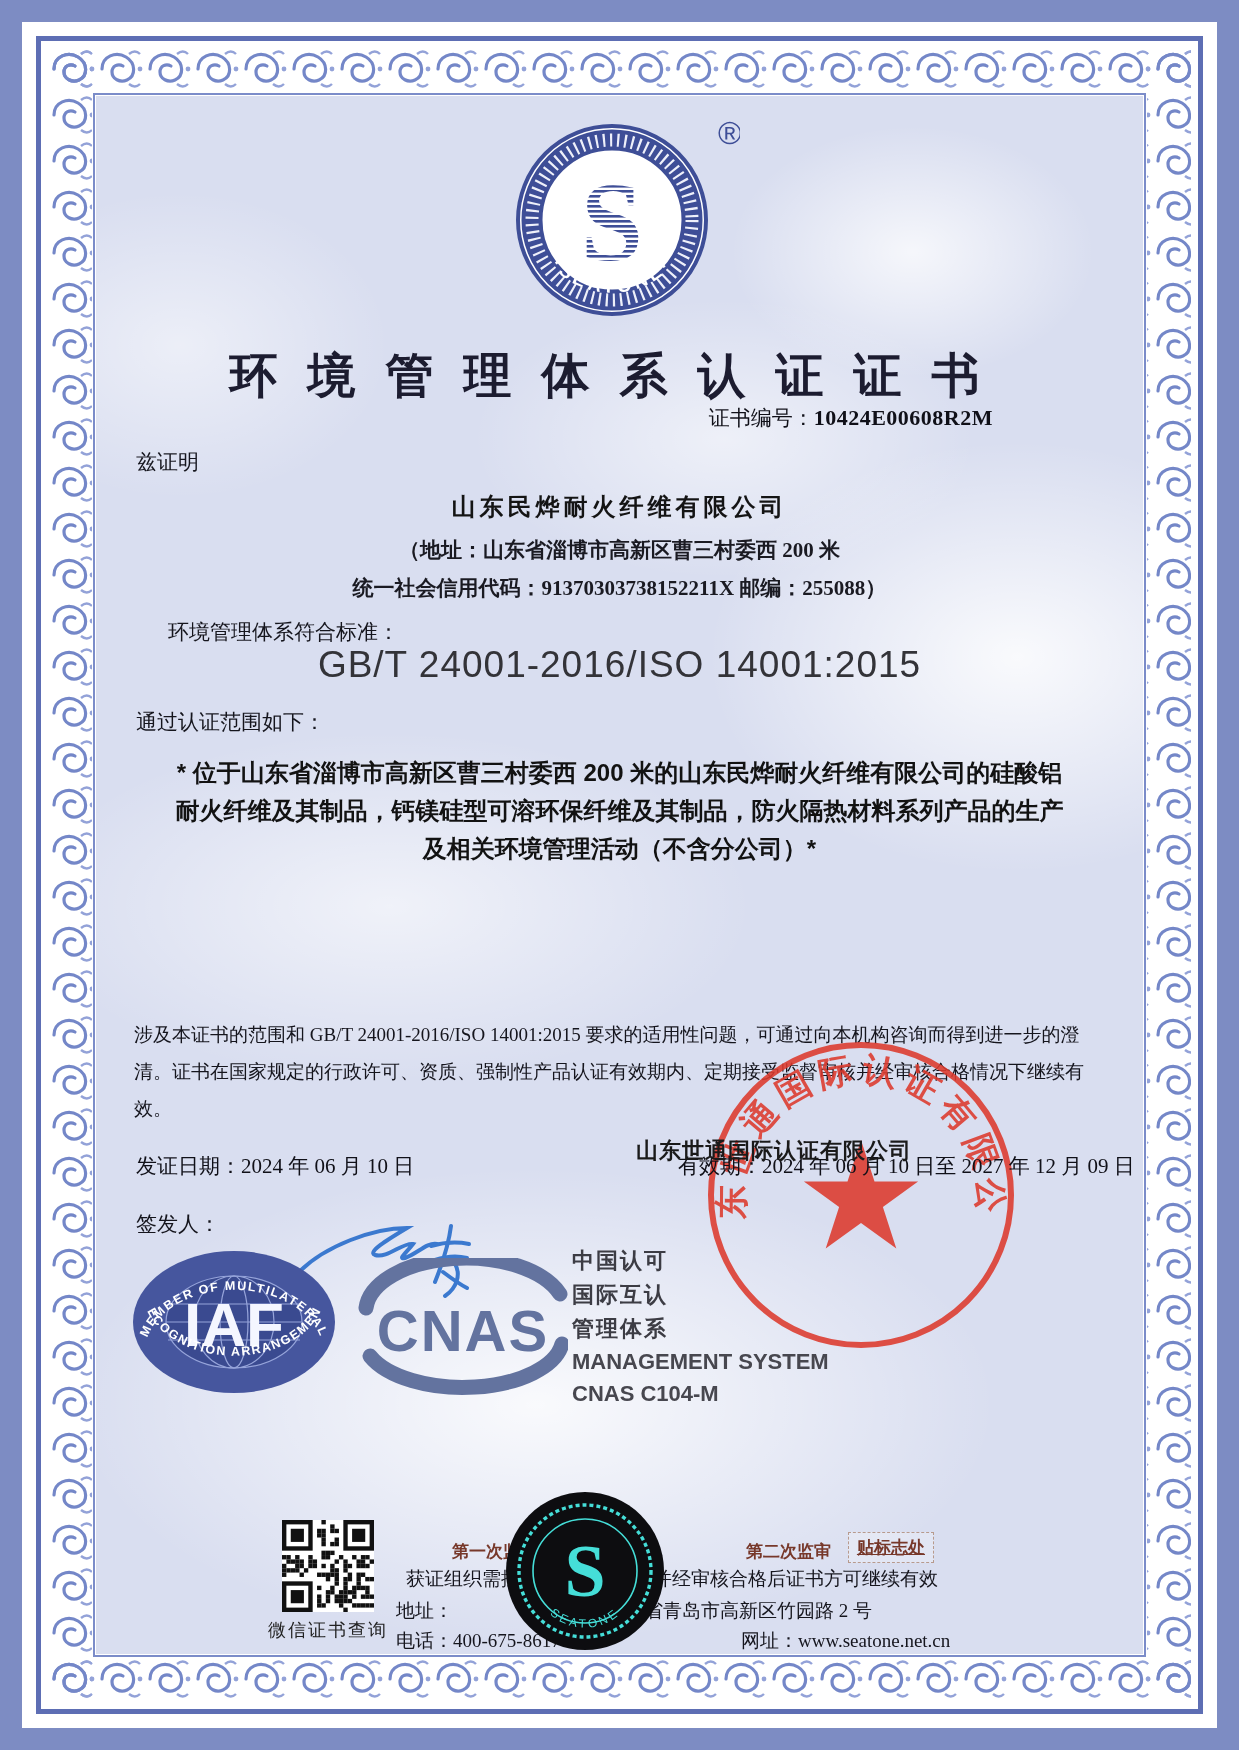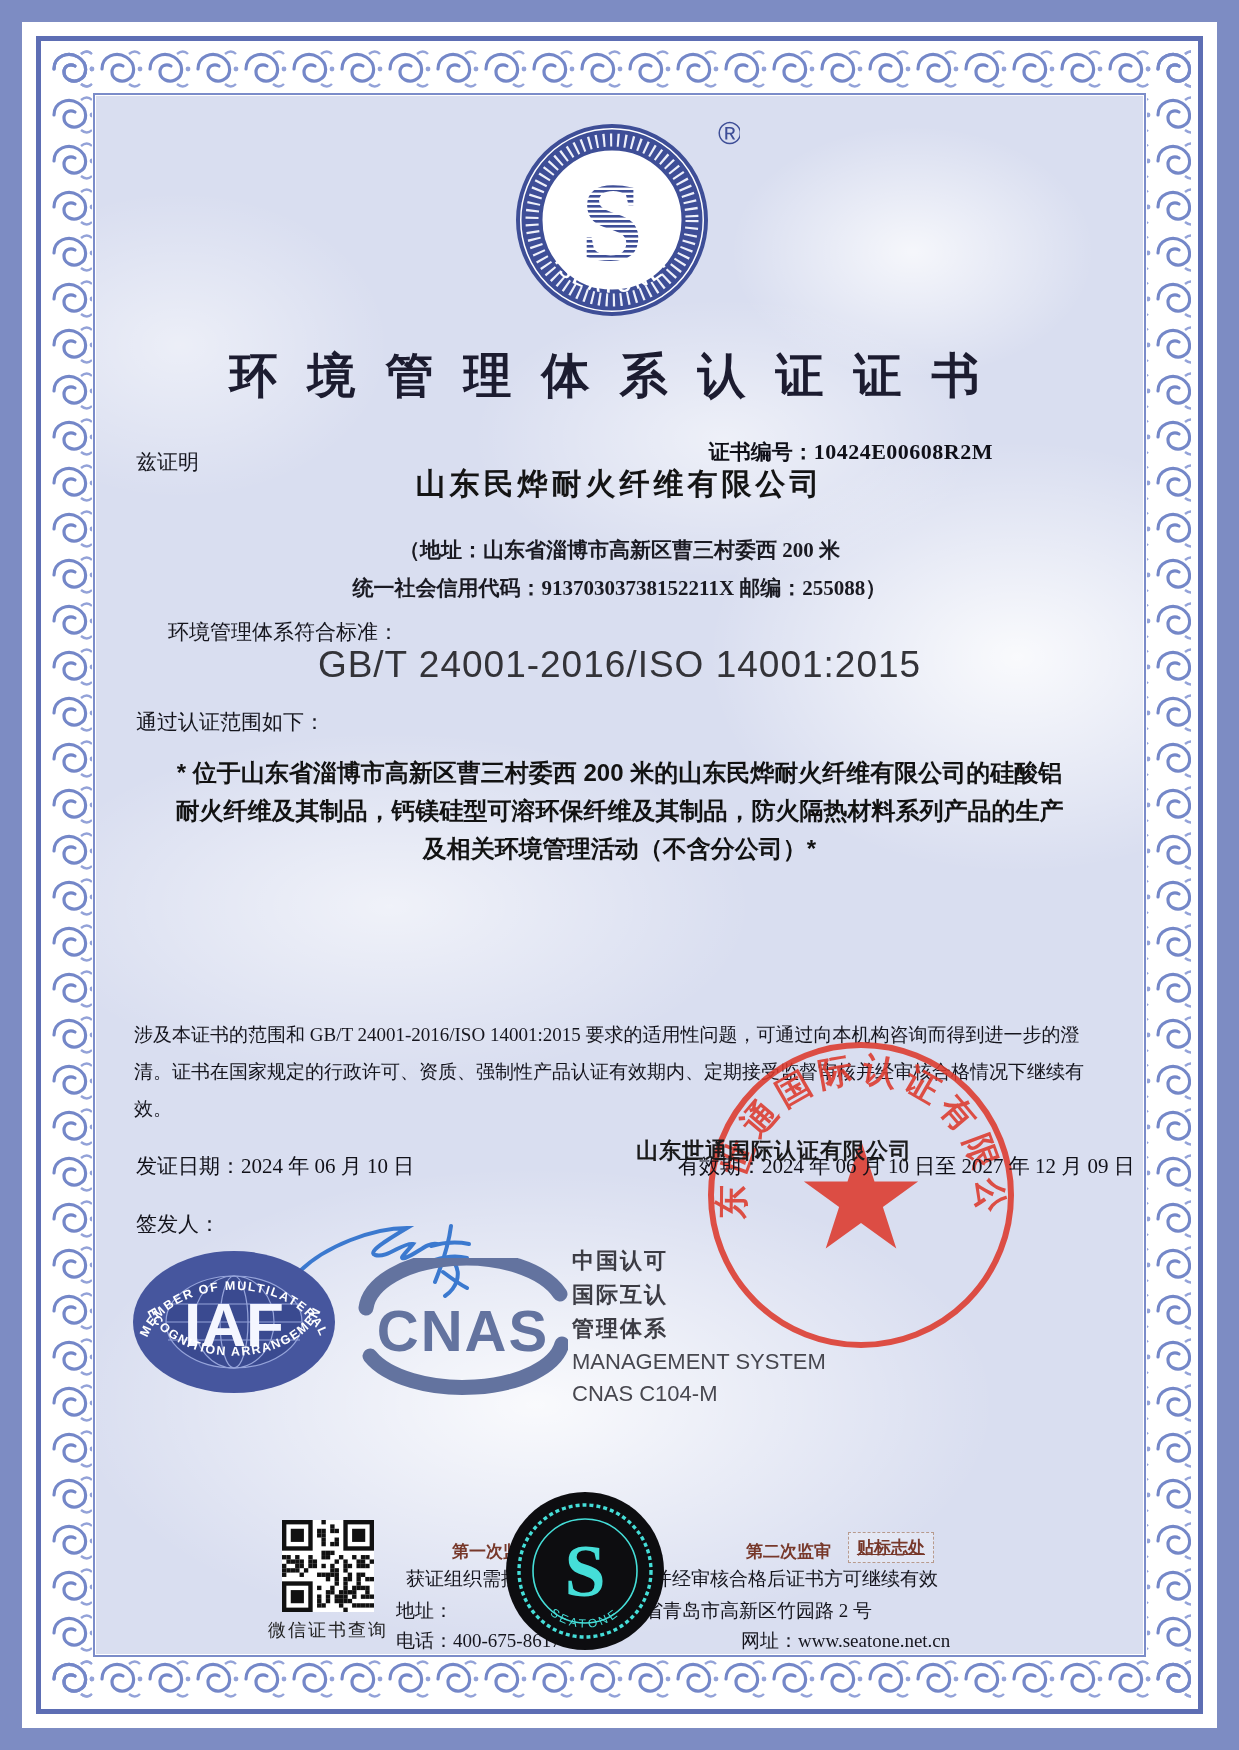--- a/index.html
+++ b/index.html
@@ -15,33 +15,33 @@
       radial-gradient(ellipse 430px 300px at 88% 36%, rgba(255,255,255,.85), rgba(255,255,255,0) 72%),
       radial-gradient(ellipse 520px 250px at 28% 52%, rgba(255,255,255,.6), rgba(255,255,255,0) 70%),
       radial-gradient(ellipse 640px 330px at 42% 84%, rgba(255,255,255,.85), rgba(255,255,255,0) 72%),
       radial-gradient(ellipse 300px 220px at 8% 16%, rgba(255,255,255,.5), rgba(255,255,255,0) 70%),
       radial-gradient(ellipse 360px 200px at 60% 22%, rgba(255,255,255,.55), rgba(255,255,255,0) 70%),
       #d9def0;
   }
   .abs{position:absolute;}
   .ctr{left:0;right:0;text-align:center;}
   .title{font-size:48px;font-weight:bold;letter-spacing:30px;color:#1c1c30;font-family:"Liberation Serif",serif;}
-  .certno{font-size:21px;font-weight:bold;color:#101018;margin-top:34px;}
+  .certno{font-size:21px;font-weight:normal;color:#101018;}
   .certno b{font-size:22px;letter-spacing:.5px;}
   .plain{font-size:21px;color:#15151d;}
-  .company{font-size:30px;font-weight:bold;color:#141414;font-family:Liberation Sans, sans-serif;letter-spacing:4px;}
+  .company{font-size:24px;font-weight:bold;color:#141414;font-family:Liberation Sans, sans-serif;letter-spacing:4px;margin-top:27px;}
   .addr{font-size:21px;font-weight:bold;color:#1a1a22;}
   .standard{font-size:37px;color:#333338;font-family:"Liberation Sans",sans-serif;letter-spacing:1px;font-weight:500;}
   .scope{font-size:24px;line-height:38px;font-weight:bold;color:#121212;font-family:"Liberation Sans",sans-serif;}
   .notes{font-size:19px;line-height:37px;color:#15151d;}
   .notes p{margin:0;}
   .dateline{font-size:21px;color:#101018;white-space:nowrap;}
   .certifier{font-size:22px;font-weight:bold;color:#1a1a1a;font-family:"Liberation Sans",sans-serif;letter-spacing:1px;}
   .accred-cn{font-size:22px;line-height:34px;font-weight:bold;color:#3c3c44;font-family:"Liberation Sans",sans-serif;letter-spacing:2px;}
-  .accred-en{font-size:22px;line-height:32px;font-weight:normal;color:#47474f;font-family:"Liberation Sans",sans-serif;}
+  .accred-en{font-size:22px;line-height:32px;font-weight:bold;color:#47474f;font-family:"Liberation Sans",sans-serif;}
   .qr-caption{font-size:18px;color:#222;font-family:"Liberation Sans",sans-serif;letter-spacing:2px;}
   .audit-label{font-size:17px;font-weight:bold;color:#77382a;font-family:"Liberation Sans",sans-serif;}
   .sticker-box{font-size:17px;font-weight:bold;color:#77382a;font-family:"Liberation Sans",sans-serif;border:1.5px dashed #b79a8d;padding:3px 8px;background:rgba(255,255,255,.25);}
   .footnote{font-size:19px;color:#15151d;white-space:nowrap;}
   .stamp-wrap{opacity:.88;} .z3{z-index:3;} .z4{z-index:4;} .z6{z-index:6;}
 </style>
 </head>
 <body>
 
 <div class="page">

